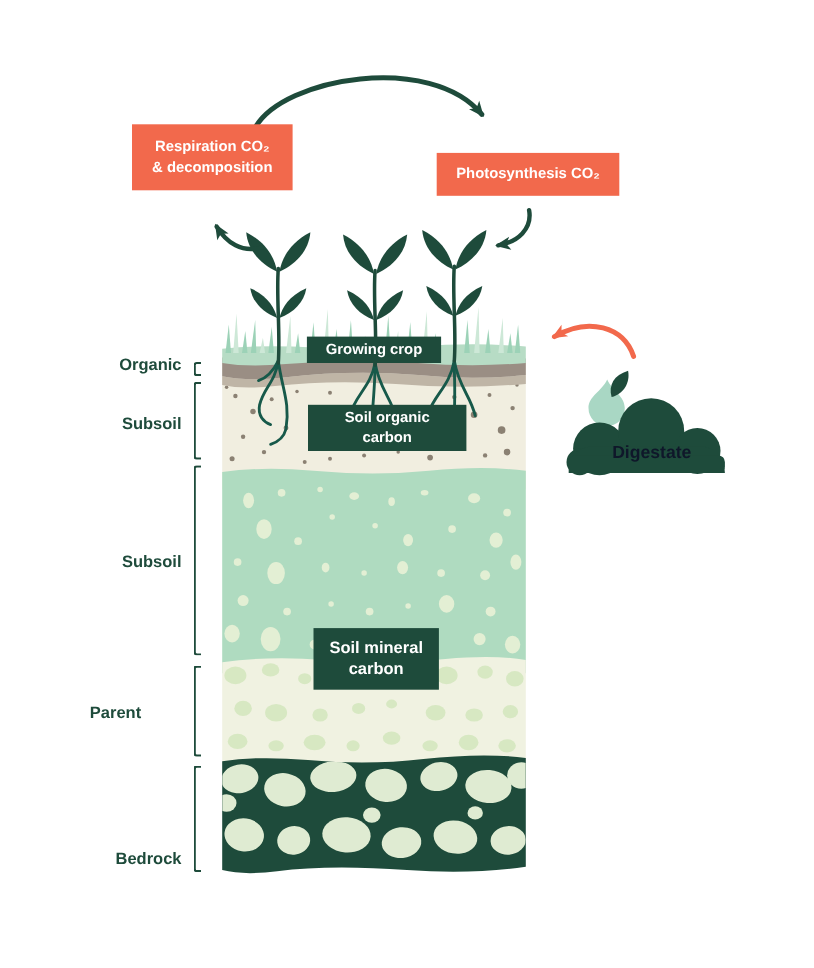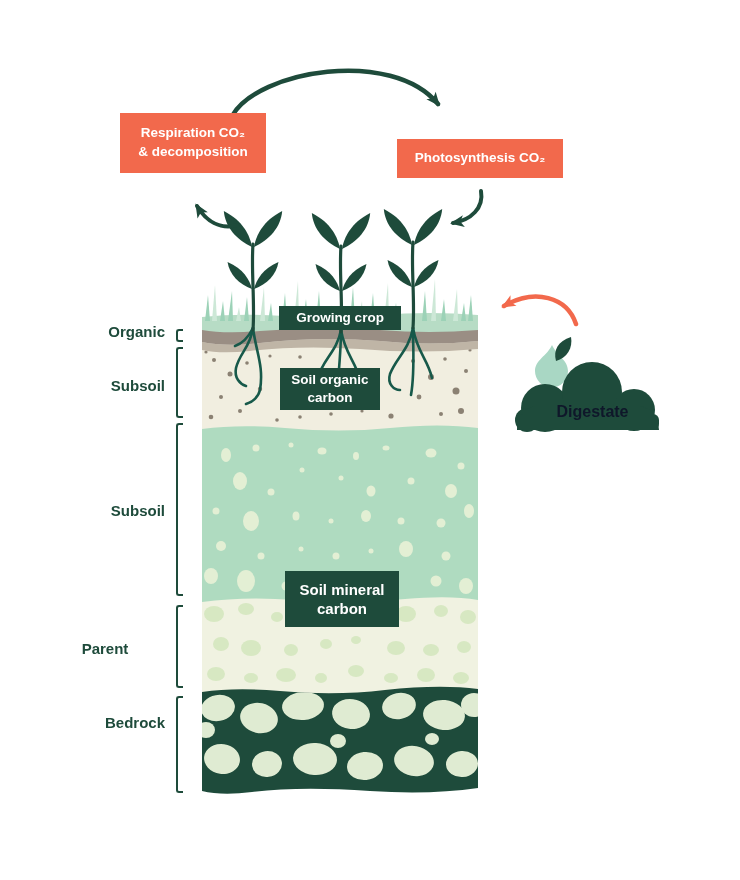--- a/index.html
+++ b/index.html
@@ -7,28 +7,28 @@
          font-family:"Liberation Sans",sans-serif;overflow:hidden;}
   .art{position:absolute;left:0;top:0;}
   .tagbox{position:absolute;color:#ffffff;font-weight:bold;display:flex;
           align-items:center;justify-content:center;text-align:center;
           white-space:pre-line;box-sizing:border-box;}
   .orange{background:#F2694C;font-size:13.5px;line-height:1.4;}
   .dark{background:#1E4B3B;font-size:13.5px;line-height:1.3;}
   .box-resp{left:120px;top:113px;width:146px;height:60px;}
   .box-photo{left:397px;top:139px;width:166px;height:39px;}
   .box-crop{left:279px;top:306px;width:122px;height:24px;}
-  .box-org{left:280px;top:368px;width:100px;height:42px;text-align:center;}
+  .box-org{left:280px;top:368px;width:144px;height:42px;text-align:center;}
   .box-min{left:285px;top:571px;width:114px;height:56px;font-size:15px;}
   .digestate-label{position:absolute;left:535px;top:403px;width:115px;height:18px;
           color:#0f172a;font-weight:bold;font-size:16px;text-align:center;line-height:18px;}
   .layer-label{position:absolute;left:45px;width:120px;text-align:right;
           color:#1E4B3B;font-weight:bold;font-size:15px;line-height:18px;}
   .ll-organic{top:323px;text-align:right;} .ll-topsoil{top:377px;} .ll-subsoil{top:502px;}
-  .ll-parent{top:640px;text-align:center;} .ll-bedrock{top:714px;text-align:right;}
+  .ll-parent{top:640px;text-align:center;} .ll-bedrock{top:772px;text-align:right;}
   .bracket{position:absolute;left:176px;width:7px;box-sizing:border-box;
           border-left:2.5px solid #1E4B3B;border-top:2.5px solid #1E4B3B;
           border-bottom:2.5px solid #1E4B3B;border-radius:3px 0 0 3px;}
   .br-organic{top:329px;height:13px;} .br-topsoil{top:347px;height:71px;}
   .br-subsoil{top:423px;height:173px;} .br-parent{top:605px;height:83px;}
   .br-bedrock{top:696px;height:97px;}
 </style>
 </head>
 <body>
 

